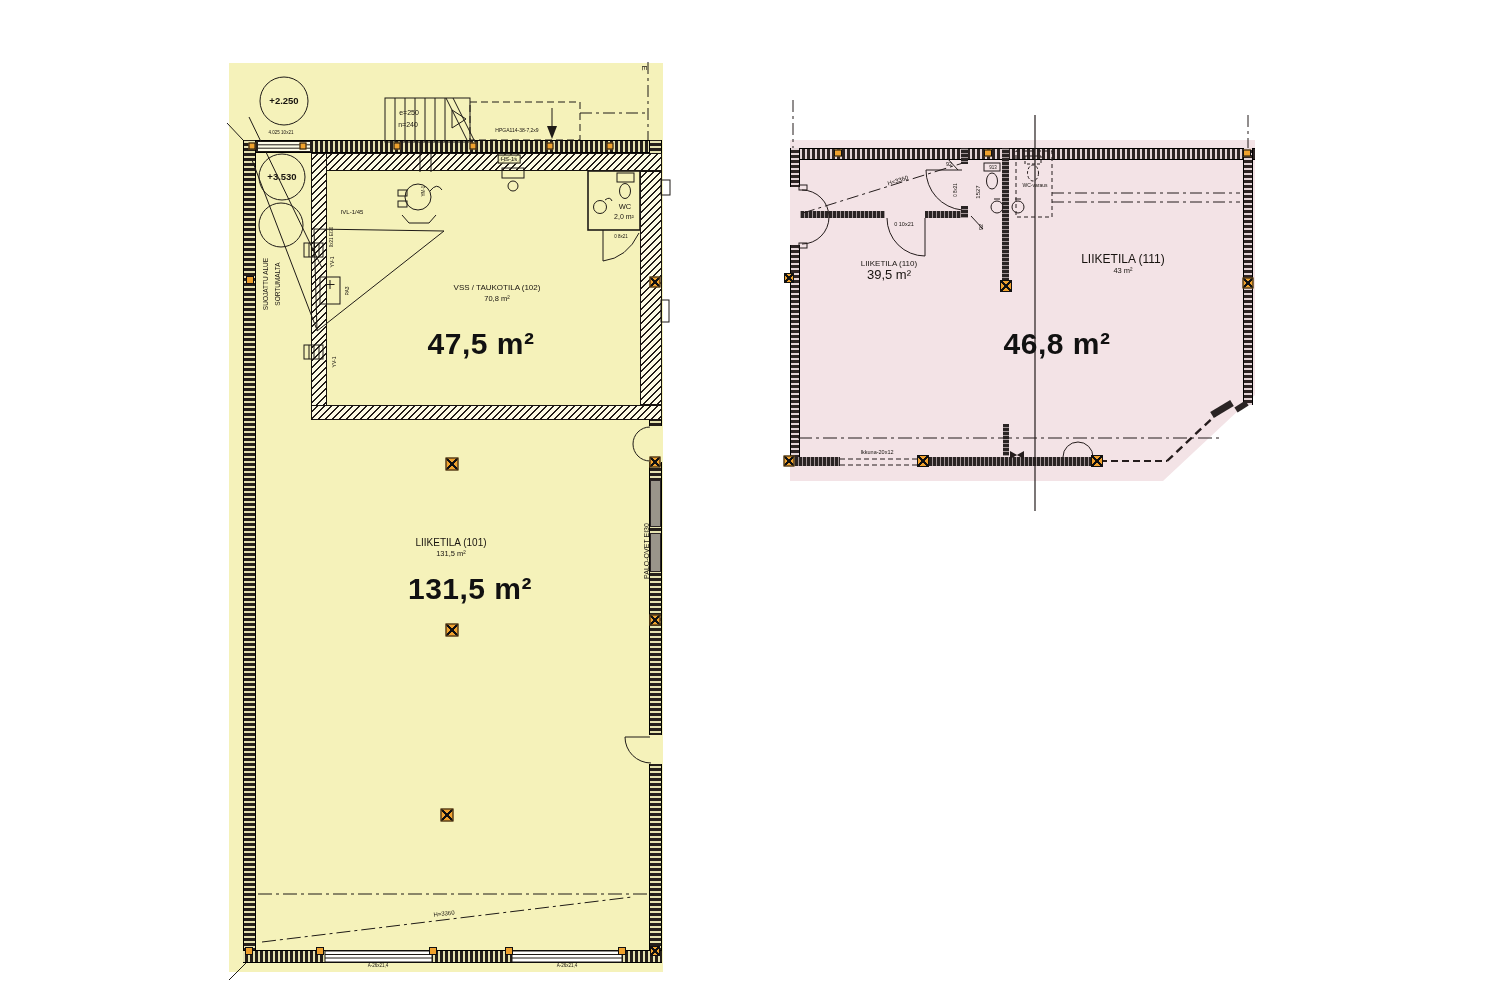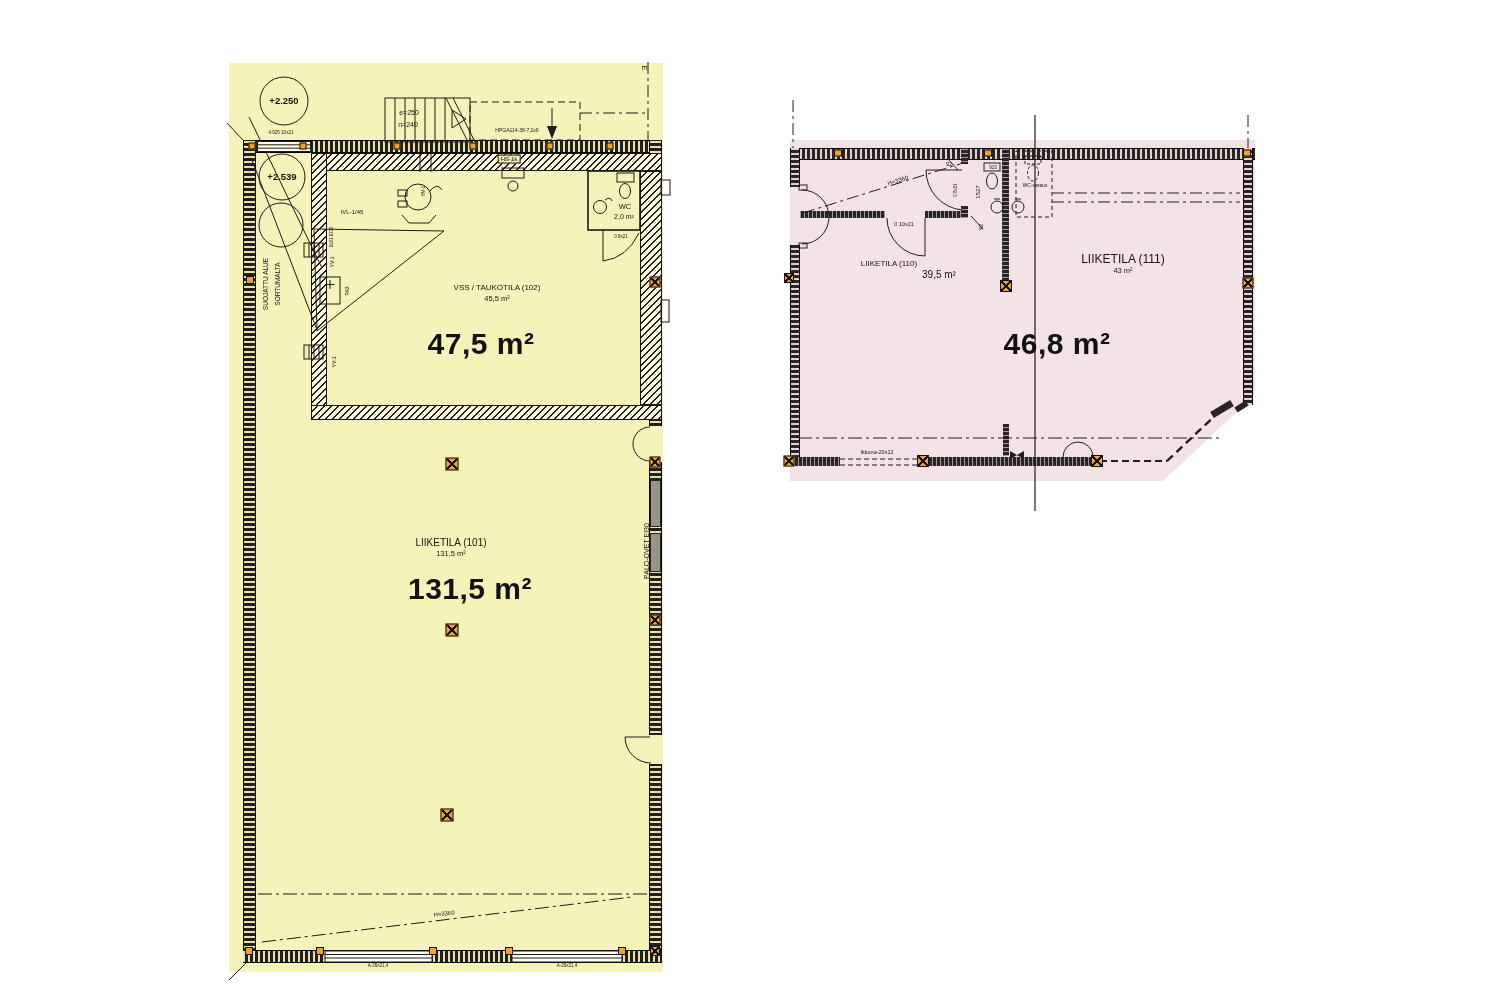--- a/index.html
+++ b/index.html
@@ -177,34 +177,34 @@
   <div class="sqmark" style="left:1247px;top:153px;width:8px;height:7px;"></div>
   <div class="colmark" style="left:789px;top:278px;width:10px;height:10px;"></div>
   <div class="colmark" style="left:789px;top:461px;width:11px;height:11px;"></div>
   <div class="colmark" style="left:923px;top:461px;width:12px;height:12px;"></div>
   <div class="colmark" style="left:1097px;top:461px;width:12px;height:12px;"></div>
   <div class="colmark" style="left:1006px;top:286px;width:12px;height:12px;"></div>
   <div class="colmark" style="left:1248px;top:283px;width:11px;height:11px;"></div>
 
   <div class="lbl" style="left:644px;top:68px;font-size:7px;transform:translate(-50%,-50%) rotate(90deg);">E</div>
   <div class="lbl" style="left:284px;top:101px;font-size:9.5px;font-weight:700;">+2.250</div>
-  <div class="lbl" style="left:282px;top:177px;font-size:9.5px;font-weight:700;">+2.539</div>
+  <div class="lbl" style="left:282px;top:177px;font-size:9.5px;font-weight:700;">+3.530</div>
   <div class="lbl" style="left:281px;top:133px;font-size:4.5px;">4.025 10x21</div>
   <div class="lbl" style="left:409px;top:113px;font-size:7px;">e=250</div>
   <div class="lbl" style="left:408px;top:125px;font-size:7px;">n=240</div>
   <div class="lbl" style="left:517px;top:131px;font-size:5px;">HPGA114-38-7,2x9</div>
   <div class="lbl boxed" style="left:509px;top:159px;font-size:6px;">HS-1s</div>
   <div class="lbl" style="left:424px;top:191px;font-size:4.5px;transform:translate(-50%,-50%) rotate(-90deg);">YM-1</div>
   <div class="lbl" style="left:352px;top:212px;font-size:6px;">IVL-1/45</div>
   <div class="lbl" style="left:332px;top:237px;font-size:4.5px;transform:translate(-50%,-50%) rotate(-90deg);">9x21 EI30</div>
   <div class="lbl" style="left:333px;top:262px;font-size:5px;transform:translate(-50%,-50%) rotate(-90deg);">YV-1</div>
   <div class="lbl" style="left:335px;top:362px;font-size:5px;transform:translate(-50%,-50%) rotate(-90deg);">YV-1</div>
   <div class="lbl" style="left:348px;top:291px;font-size:5px;transform:translate(-50%,-50%) rotate(-90deg);">PA3</div>
   <div class="lbl" style="left:497px;top:288px;font-size:8px;">VSS / TAUKOTILA (102)</div>
-  <div class="lbl" style="left:497px;top:299px;font-size:7.5px;">45,5 m²</div>
+  <div class="lbl" style="left:497px;top:299px;font-size:7.5px;">70,8 m²</div>
   <div class="lbl big" style="left:481px;top:344px;">47,5 m²</div>
   <div class="lbl" style="left:625px;top:207px;font-size:7.5px;">WC</div>
   <div class="lbl" style="left:624px;top:217px;font-size:7px;">2,0 m²</div>
   <div class="lbl" style="left:621px;top:237px;font-size:4.5px;">0 8x21</div>
   <div class="lbl" style="left:451px;top:543px;font-size:10px;">LIIKETILA (101)</div>
   <div class="lbl" style="left:451px;top:554px;font-size:7.5px;">131,5 m²</div>
   <div class="lbl big" style="left:470px;top:589px;">131,5 m²</div>
   <div class="lbl" style="left:647px;top:551px;font-size:7px;transform:translate(-50%,-50%) rotate(-90deg);">PALO-OVET EI30</div>
   <div class="lbl" style="left:272px;top:284px;font-size:6.5px;line-height:1.8;transform:translate(-50%,-50%) rotate(-90deg);">
     <div>SUOJATTU ALUE</div>
@@ -216,19 +216,19 @@
 
   <div class="lbl" style="left:898px;top:181px;font-size:6px;transform:translate(-50%,-50%) rotate(-17deg);">H=3360</div>
   <div class="lbl" style="left:949px;top:164px;font-size:5.5px;">92</div>
   <div class="lbl" style="left:978px;top:192px;font-size:6px;transform:translate(-50%,-50%) rotate(-90deg);">1527</div>
   <div class="lbl" style="left:956px;top:190px;font-size:4.5px;transform:translate(-50%,-50%) rotate(-90deg);">0 8x21</div>
   <div class="lbl" style="left:981px;top:227px;font-size:5.5px;transform:translate(-50%,-50%) rotate(-90deg);">92</div>
   <div class="lbl" style="left:993px;top:168px;font-size:4.5px;">913</div>
   <div class="lbl" style="left:1035px;top:186px;font-size:5px;">WC-varaus</div>
   <div class="lbl" style="left:904px;top:224px;font-size:5.5px;">0 10x21</div>
   <div class="lbl" style="left:889px;top:264px;font-size:8px;">LIIKETILA (110)</div>
-  <div class="lbl" style="left:939px;top:275px;font-size:10px;">39,5 m²</div>
+  <div class="lbl" style="left:889px;top:275px;font-size:13px;">39,5 m²</div>
   <div class="lbl" style="left:1123px;top:260px;font-size:12px;">LIIKETILA (111)</div>
   <div class="lbl" style="left:1123px;top:271px;font-size:7.5px;">43 m²</div>
   <div class="lbl big" style="left:1057px;top:344px;">46,8 m²</div>
   <div class="lbl" style="left:877px;top:452px;font-size:5.5px;">Ikkuna-20x12</div>
 
 </div>
 
 </body></html>

